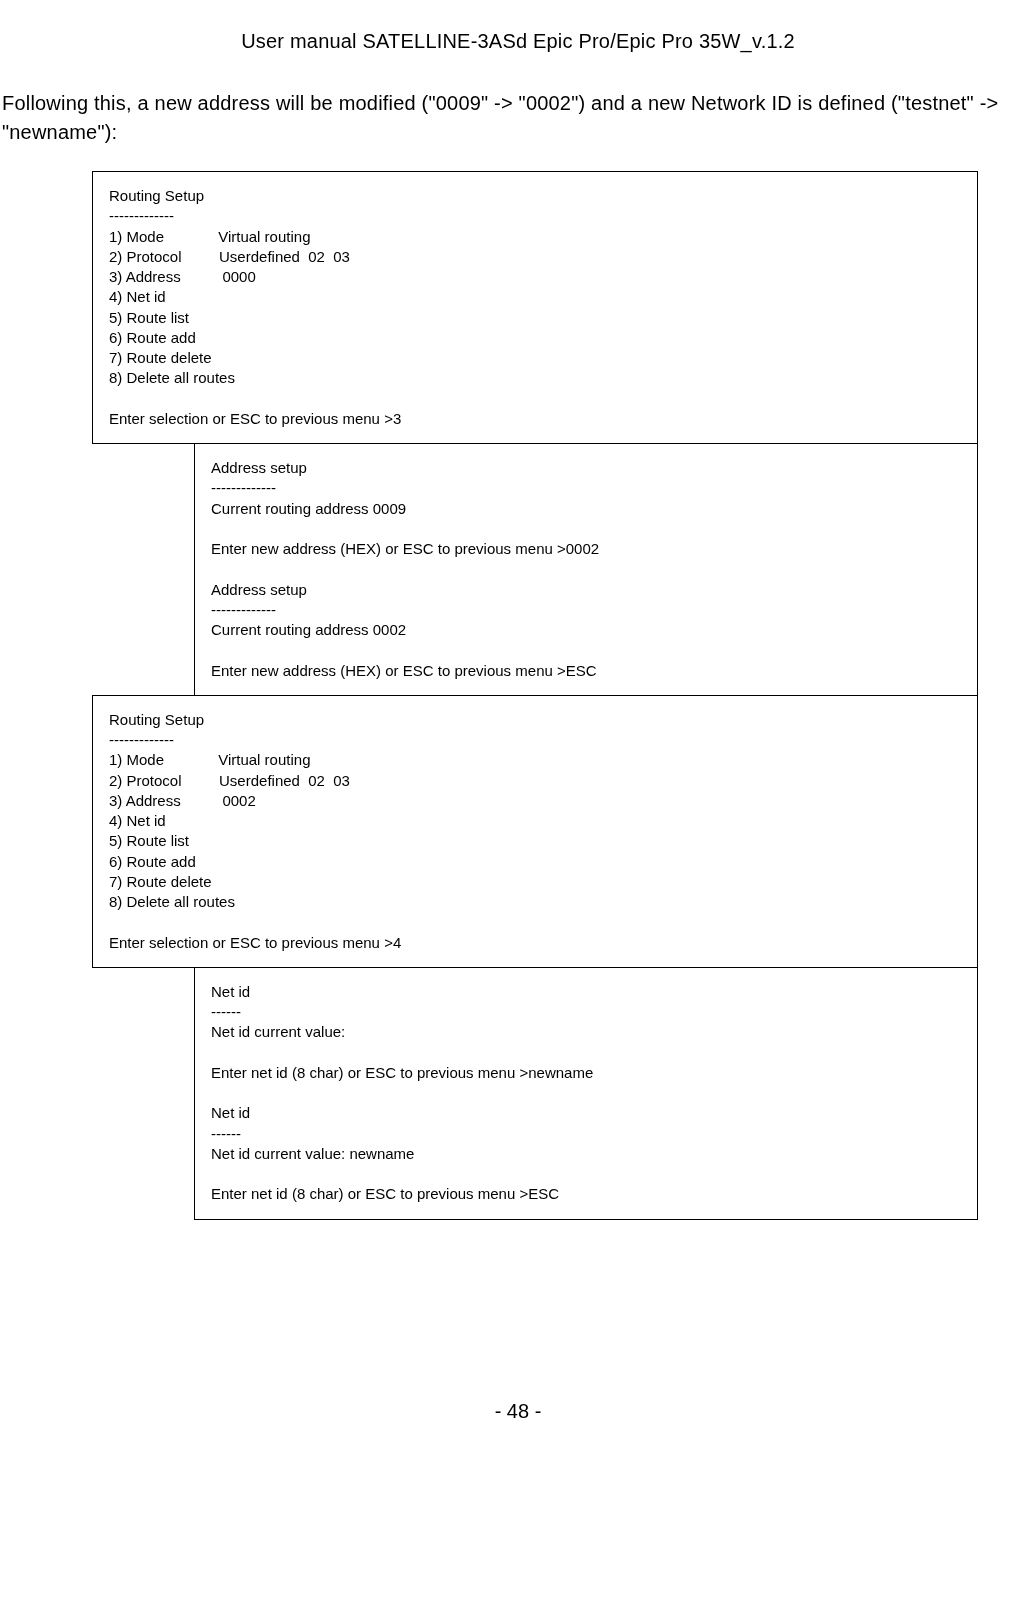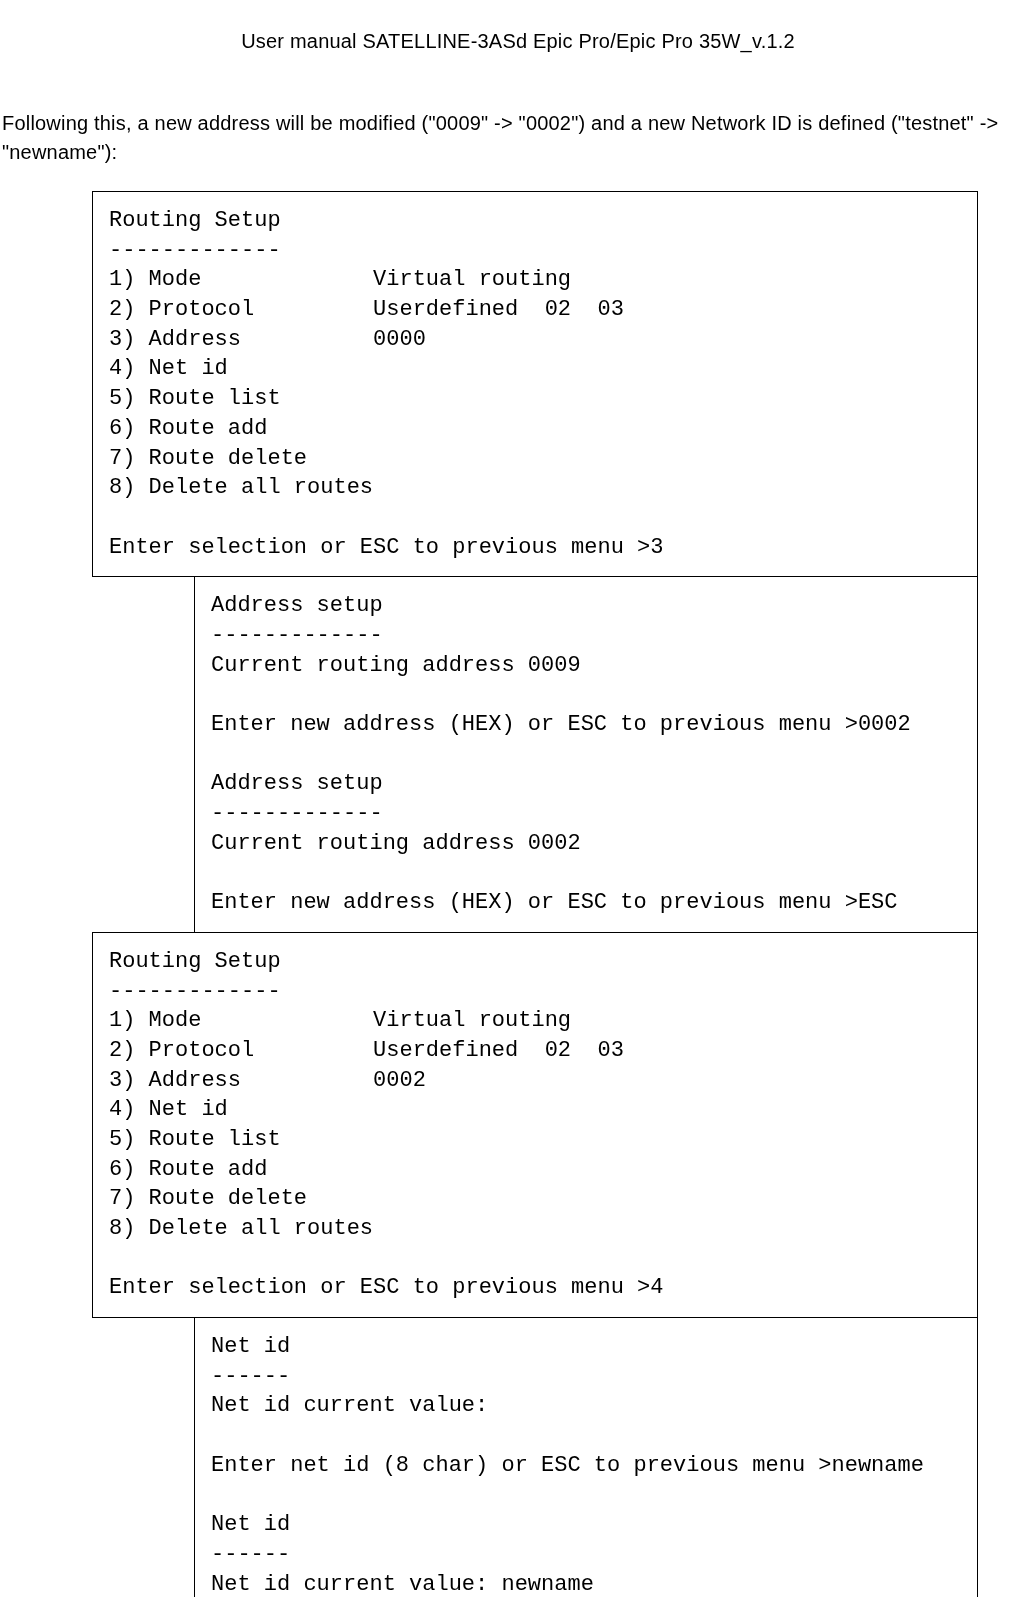--- a/index.html
+++ b/index.html
@@ -10,36 +10,36 @@
   }
   body {
     padding: 30px 0 40px 0;
     box-sizing: border-box;
     font-family: "Futura", "Century Gothic", "Trebuchet MS", sans-serif;
     color: #000;
   }
   .header-title {
     text-align: center;
     font-size: 20px;
-    margin-bottom: 56px;
+    margin-bottom: 36px;
     letter-spacing: 0.2px;
   }
   .intro {
     font-size: 20px;
     line-height: 1.45;
     padding: 0 2px;
     margin-bottom: 24px;
     letter-spacing: 0.2px;
   }
   .term-box {
     border: 1.5px solid #000;
     margin: 0 0 0 4px;
     padding: 14px 16px 14px 16px;
-    font-family: Liberation Mono, monospace;
-    font-size: 22px;
+    font-family: Liberation Sans, sans-serif;
+    font-size: 15px;
     line-height: 1.35;
     white-space: pre;
   }
   .box-wide {
     margin-left: 92px;
     margin-right: 58px;
     margin-bottom: -1px;
   }
   .box-narrow {
     margin-left: 194px;

